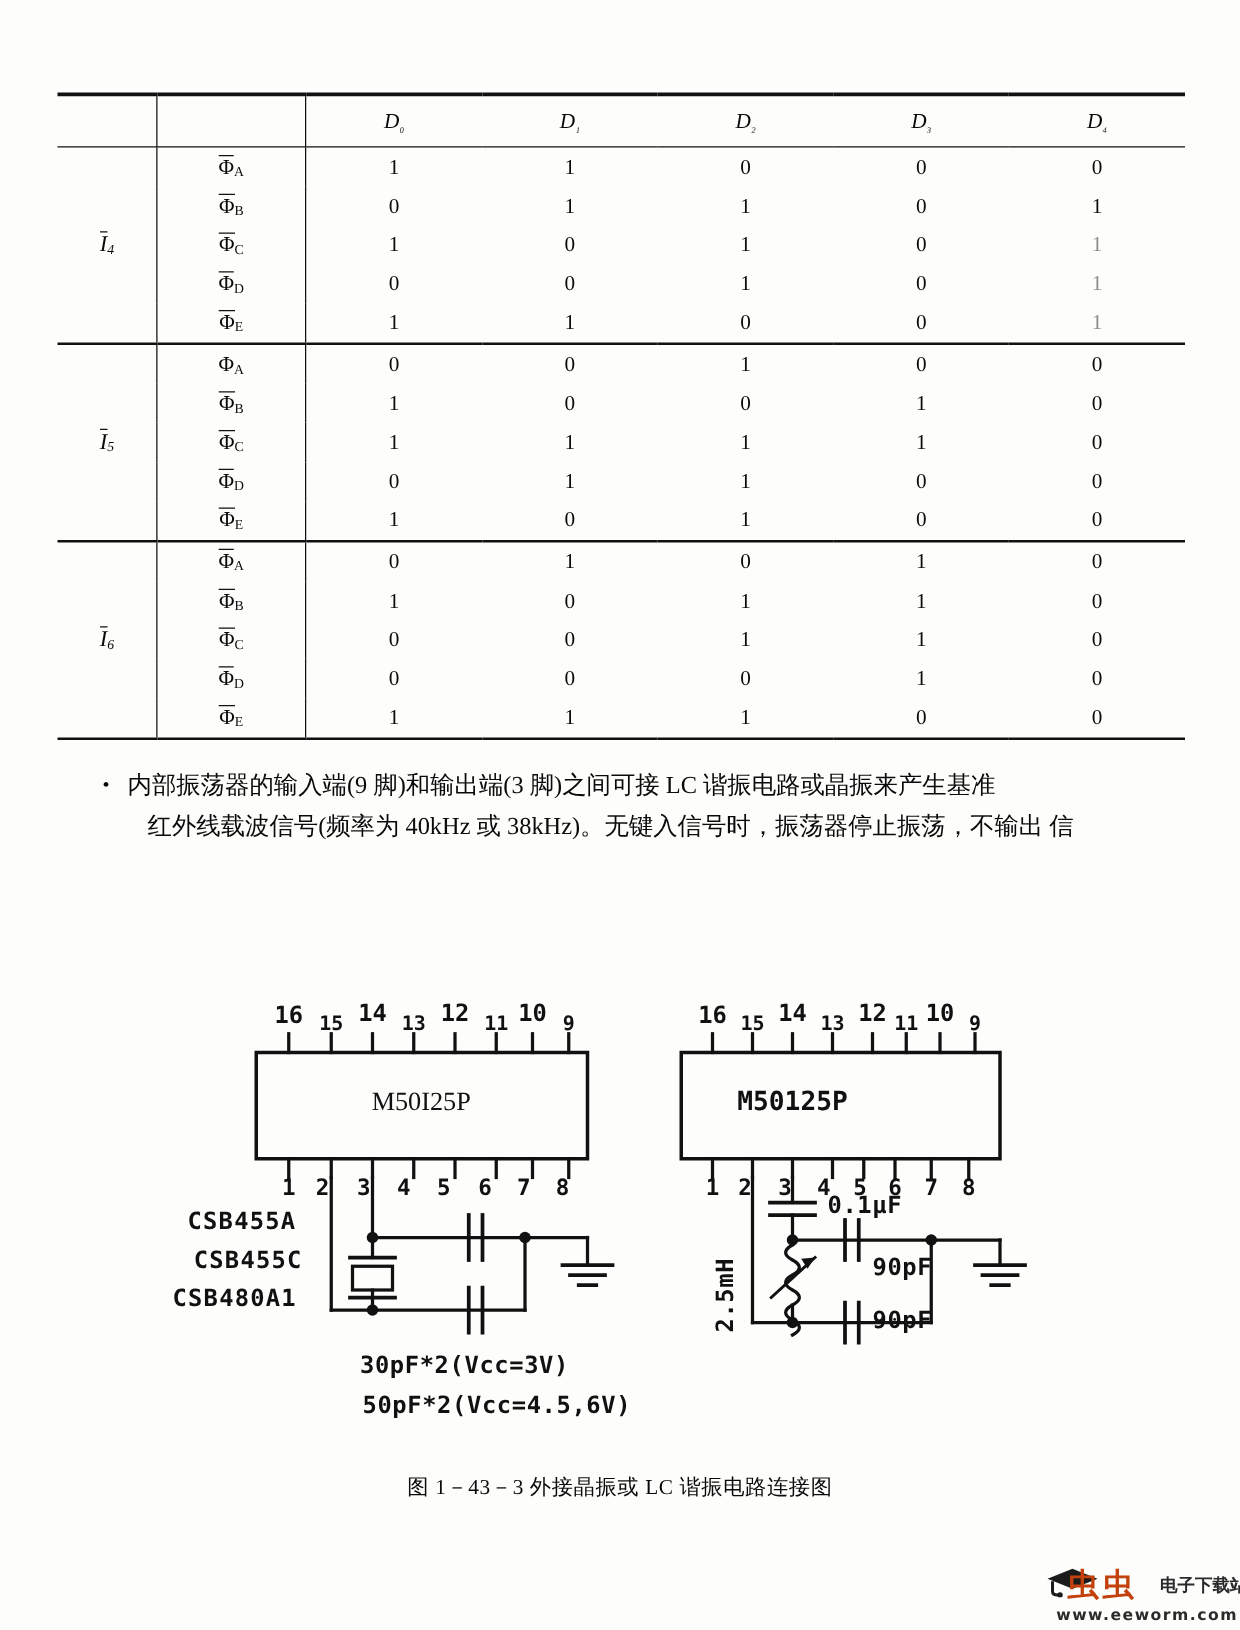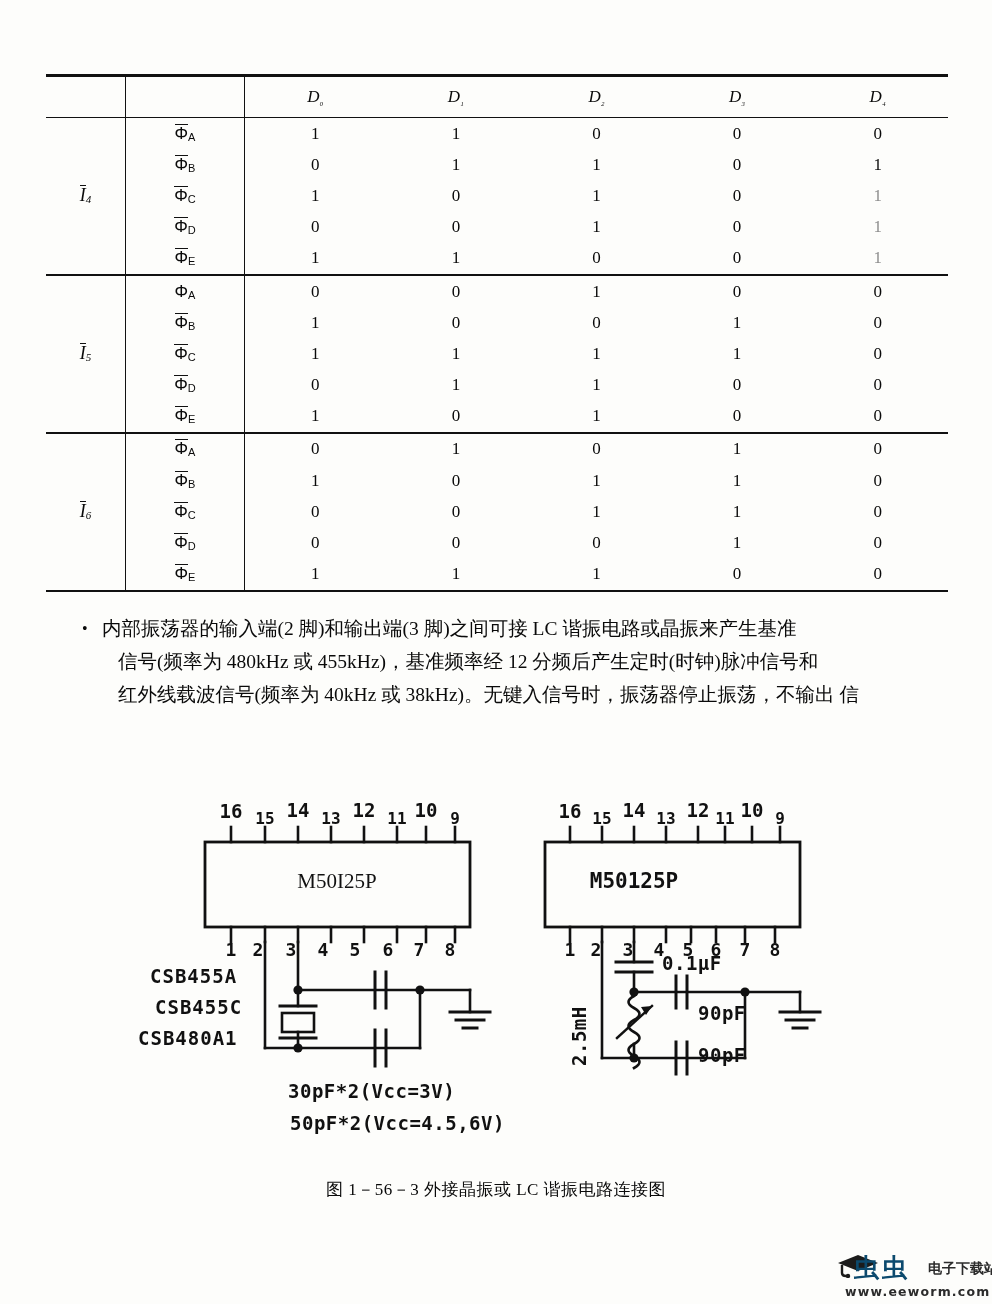--- a/index.html
+++ b/index.html
@@ -33,21 +33,21 @@
   .hdr td.dcol{font-style:italic;font-size:17px;font-family:"Liberation Serif",serif;}
   tr.datarow td{height:31.2px;font-size:17px;}
   td.colI{width:79px;}
   td.colP{width:118px;}
   td.dcell{width:140.6px;}
   .vline-left{border-right:1.3px solid #111;}
   .vline-mid{border-right:1.7px solid #111;}
   tr.blocksep td{border-top:2.4px solid #111;}
   .rule-bot td{border-top:2.6px solid #111;}
   .phi{
-    font-family:Liberation Sans, sans-serif;font-size:17px;
+    font-family:Liberation Serif, serif;font-size:17px;
     white-space:nowrap;
   }
   .ovl{border-top:1.4px solid #111;padding-top:0px;display:inline-block;line-height:1.05;}
   .sub{font-size:11px;vertical-align:-2px;}
   .ilabel{font-style:italic;font-size:18px;text-align:center;}
   .faint{color:#8e8e8e;}
 
   
   .para{
     position:absolute;left:82px;top:612px;width:862px;
@@ -69,21 +69,21 @@
     position:absolute;left:0;top:1178px;width:992px;text-align:center;
     font-size:17px;font-family:"Liberation Serif",serif;
     letter-spacing:.5px;
   }
 
   
   .logo{position:absolute;left:832px;top:1252px;width:152px;height:50px;}
   .logo .row1{position:relative;height:32px;}
   .logo .bugs{
     position:absolute;left:22px;top:2px;
-    color:#0c4a6e;font-weight:700;font-size:25px;
+    color:#c2410c;font-weight:700;font-size:25px;
     font-family:"DejaVu Sans",sans-serif;letter-spacing:3px;
     line-height:28px;
   }
   .logo .cn{
     position:absolute;left:96px;top:8px;
     color:#2b2b2b;font-weight:700;font-size:14px;
     font-family:"DejaVu Sans",sans-serif;letter-spacing:0px;
     white-space:nowrap;
   }
   .logo .cap{position:absolute;left:4px;top:0px;}
@@ -244,22 +244,21 @@
             <td style="height: 0px;"></td>
             <td style="height: 0px;"></td>
           </tr>
         </tbody>
     </table>
   </div>
 
   <div class="para">
     <span class="bullet">•</span>
     <span class="ptext">
-      <span class="ln">内部振荡器的输入端(2 脚)和输出端(3 脚)之间可接 LC 谐振电路或晶振来产生基准</span>
-      <span class="ln ind">信号(频率为 480kHz 或 455kHz)，基准频率经 12 分频后产生定时(时钟)脉冲信号和</span>
+      <span class="ln">内部振荡器的输入端(9 脚)和输出端(3 脚)之间可接 LC 谐振电路或晶振来产生基准</span>
       <span class="ln ind">红外线载波信号(频率为 40kHz 或 38kHz)。无键入信号时，振荡器停止振荡，不输出 信</span>
     </span>
   </div>
 
   <div class="fig">
     <svg width="992" height="390" viewBox="0 0 992 390" xmlns="http://www.w3.org/2000/svg">
       <g stroke="#111" stroke-width="2.6" fill="none" stroke-linecap="square">
 
         <g>
 
@@ -427,21 +426,21 @@
         <text x="634" y="108" font-size="21" text-anchor="middle" font-family="DejaVu Sans Mono, monospace">M50125P</text>
 
         <text x="662" y="190" font-size="19" letter-spacing="0.5">0.1µF</text>
         <text x="698" y="240" font-size="19" letter-spacing="0.5">90pF</text>
         <text x="698" y="282" font-size="19" letter-spacing="0.5">90pF</text>
         <text x="586" y="286" font-size="19" letter-spacing="0.5" transform="rotate(-90 586 286)">2.5mH</text>
       </g>
     </svg>
   </div>
 
-  <div class="figcap">图 1－56－3    外接晶振或 LC 谐振电路连接图</div>
+  <div class="figcap">图 1－43－3    外接晶振或 LC 谐振电路连接图</div>
 
   <div class="logo">
     <div class="row1">
       <svg class="cap" width="44" height="26" viewBox="0 0 44 26">
         <polygon points="2,11 22,3 42,11 22,19" fill="#1b1b1b"></polygon>
         <path d="M6 13 L6 21 Q6 24 10 24 L12 24" stroke="#1b1b1b" stroke-width="2.4" fill="none"></path>
         <circle cx="12" cy="24" r="2.2" fill="#1b1b1b"></circle>
       </svg>
       <span class="bugs">虫虫</span>
       <span class="cn">电子下载站</span>

